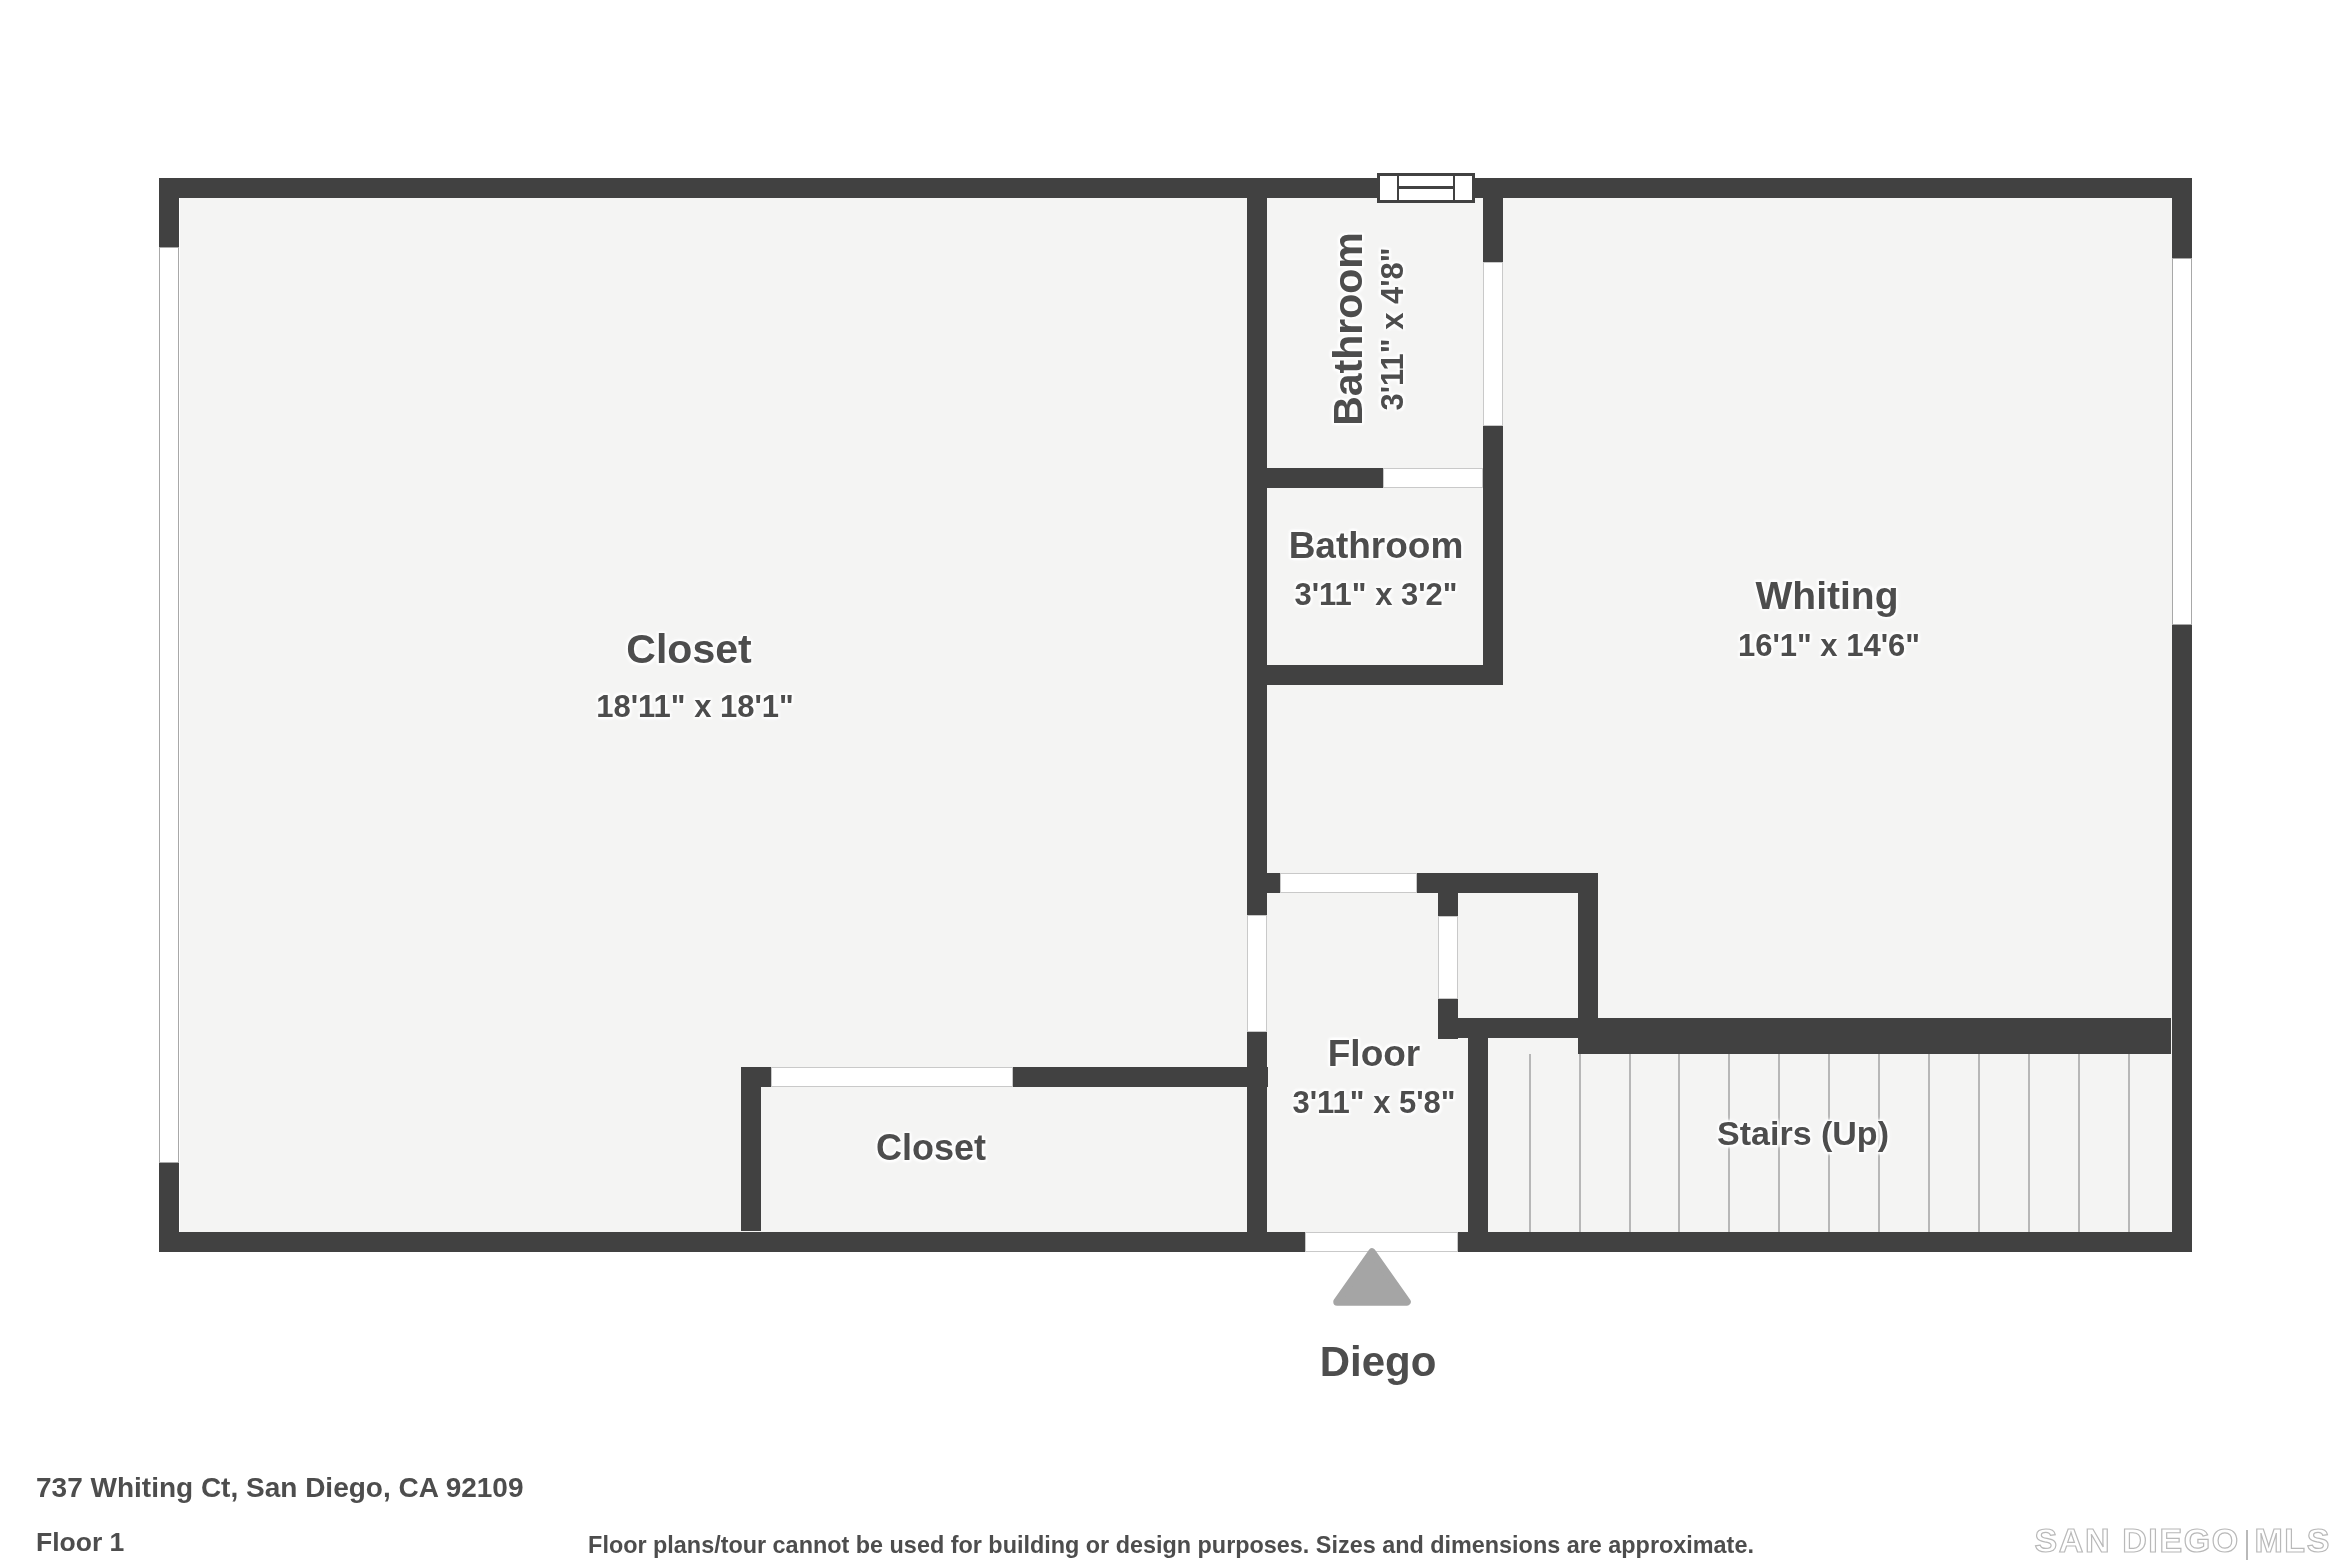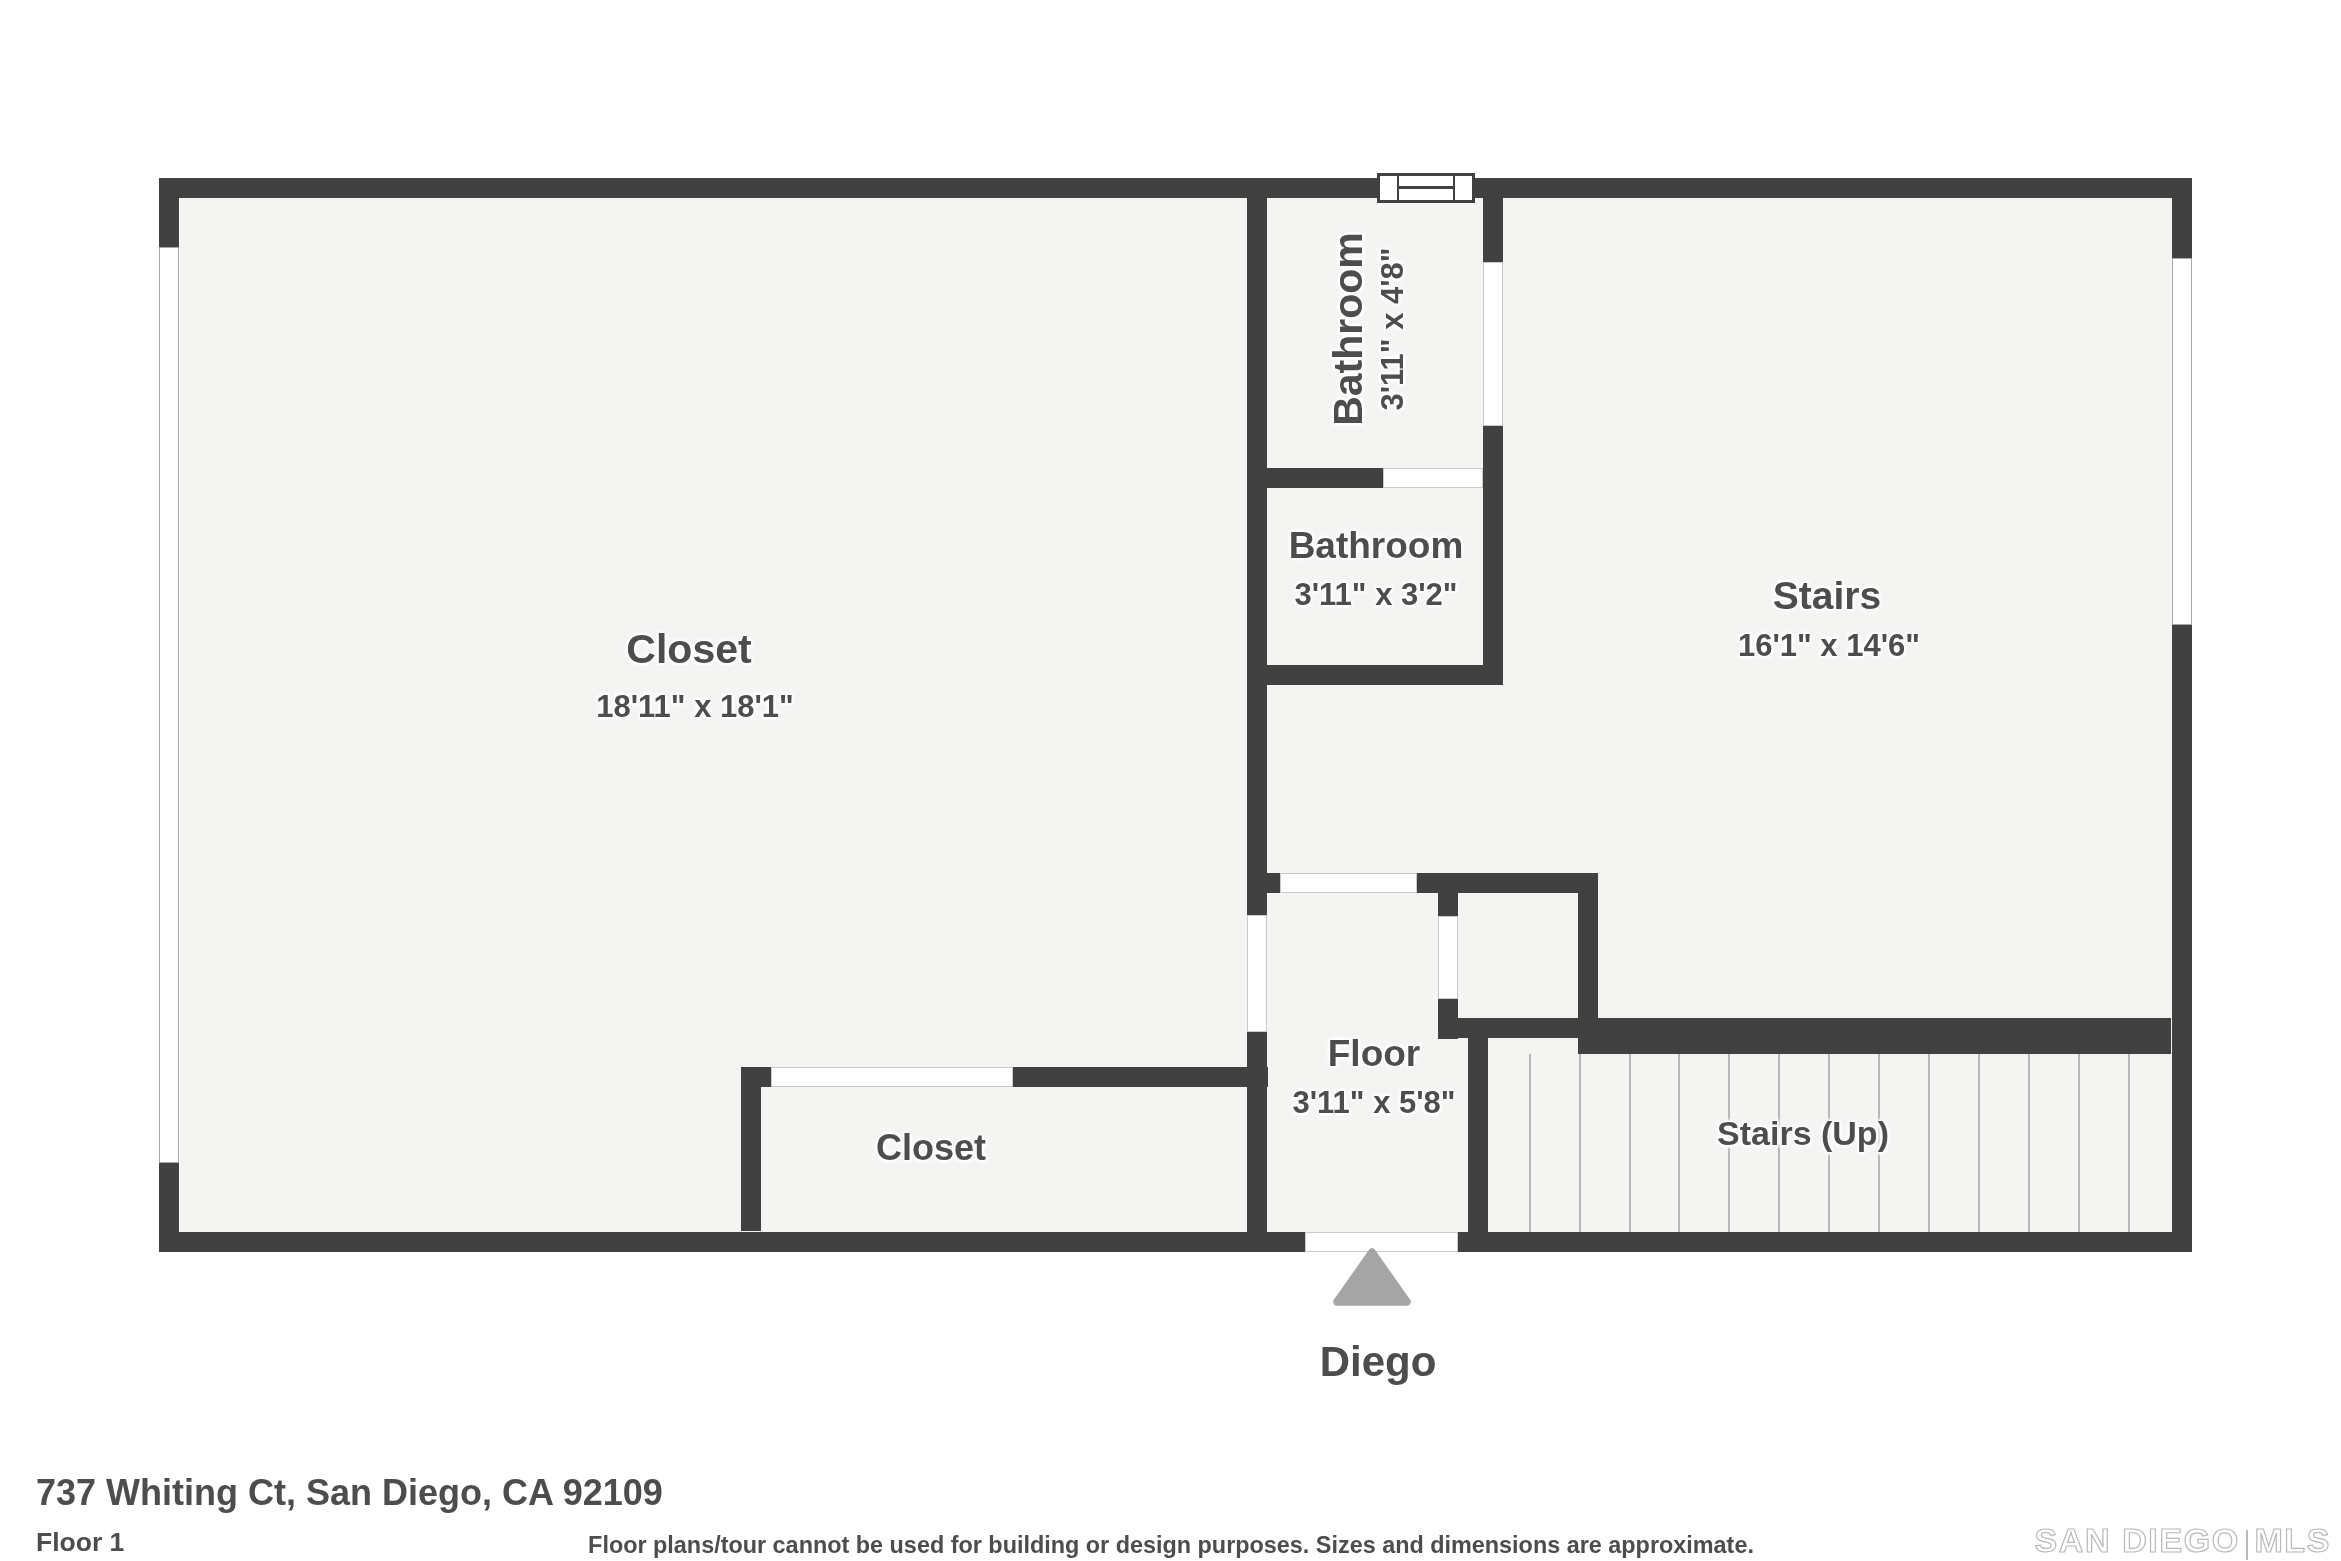--- a/index.html
+++ b/index.html
@@ -139,36 +139,36 @@
   <div class="label room-dims" style="left:695px; top:707px;">18'11" x 18'1"</div>
 
   <div class="rotated-block" style="left:1368px; top:329px;">
     <div class="label room-name" style="font-size:41px;">Bathroom</div>
     <div class="label room-dims">3'11" x 4'8"</div>
   </div>
 
   <div class="label room-name" style="left:1376px; top:546px; font-size:37px;">Bathroom</div>
   <div class="label room-dims" style="left:1376px; top:595px;">3'11" x 3'2"</div>
 
-  <div class="label room-name" style="left:1827px; top:596px;">Stairs</div>
+  <div class="label room-name" style="left:1827px; top:596px;">Whiting</div>
   <div class="label room-dims" style="left:1829px; top:646px;">16'1" x 14'6"</div>
 
   <div class="label room-name" style="left:1374px; top:1054px; font-size:37px;">Floor</div>
   <div class="label room-dims" style="left:1374px; top:1103px;">3'11" x 5'8"</div>
 
   <div class="label room-name" style="left:931px; top:1148px; font-size:36px;">Closet</div>
 
   <div class="label room-name" style="left:1803px; top:1134px; font-size:34px;">Stairs (Up)</div>
 
   <svg class="abs" style="left:1329px; top:1246px;" width="86" height="62" viewBox="0 0 110 80">
     <polygon points="55,8 100,72 10,72" fill="var(--arrow)" stroke="var(--arrow)" stroke-width="10" stroke-linejoin="round"></polygon>
   </svg>
   <div class="label" style="left:1378px; top:1362px; font-size:42px;">Diego</div>
 
-  <div class="footer-text" style="left:36px; top:1472px; font-size:36px;">737 Whiting Ct, San Diego, CA 92109</div>
+  <div class="footer-text" style="left:36px; top:1472px; font-size:28px;">737 Whiting Ct, San Diego, CA 92109</div>
   <div class="footer-text" style="left:36px; top:1527px; font-size:26.5px;">Floor 1</div>
   <div class="footer-text" style="left:50%; transform:translateX(-50%); top:1532px; font-size:23.4px;">Floor plans/tour cannot be used for building or design purposes. Sizes and dimensions are approximate.</div>
 
   <div class="logo" style="right:11px; top:1521px;">
     <span>SAN DIEGO</span>
     <span class="bar"></span>
     <span>MLS</span>
   </div>
 
 </div>

